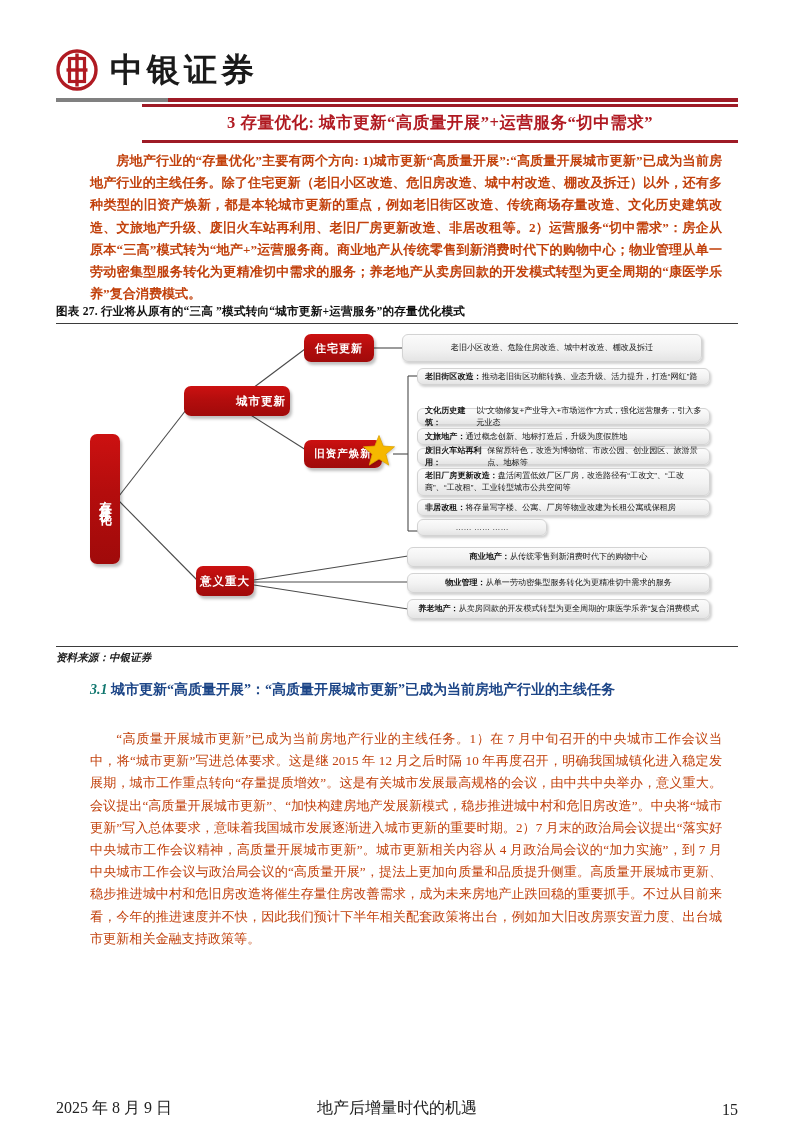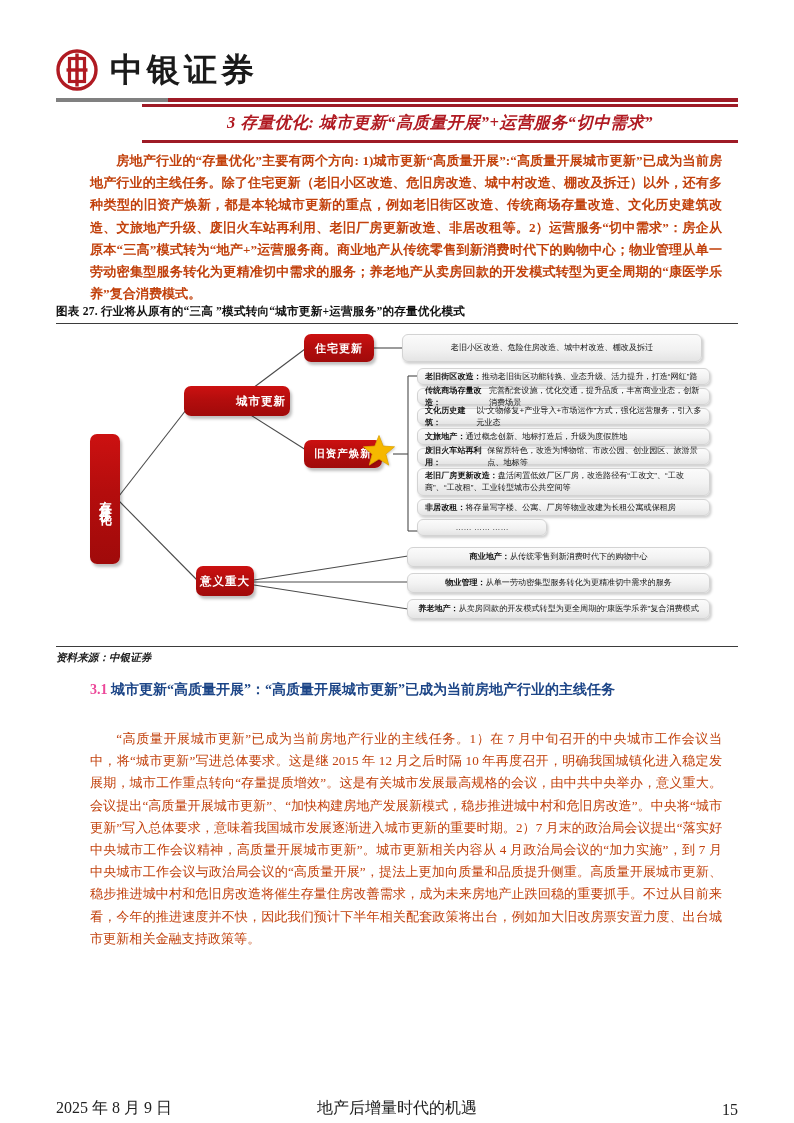--- a/index.html
+++ b/index.html
@@ -70,21 +70,20 @@
   
   .section-bar {
     position: absolute;
     left: 142px;
     top: 88px;
     width: 596px;
     border-top: 3px solid #9e1b26;
     border-bottom: 3px solid #9e1b26;
     padding: 5px 0 6px 0;
     text-align: center;
-    font-style: italic;
   }
   .section-bar-title {
     font-family: "Liberation Serif", "DejaVu Serif", serif;
     font-size: 16.5px;
     font-weight: bold;
     color: #b01a22;
     letter-spacing: 0.5px;
     white-space: nowrap;
   }
 
@@ -195,21 +194,21 @@
   .subhead {
     position: absolute;
     left: 90px;
     width: 632px;
     font-size: 14px;
     font-weight: bold;
     color: #1c4587;
     line-height: 23px;
     font-family: "Liberation Serif", "DejaVu Serif", serif;
   }
-  .subhead .num { color: #ec4899; }
+  .subhead .num { color: #0f766e; font-style: italic; }
 
   
   .footer {
     position: absolute;
     left: 56px;
     top: 1082px;
     width: 682px;
     display: flex;
     align-items: flex-end;
     font-size: 16px;
@@ -298,24 +297,20 @@
       </span>
 
       <div class="gbox center" style="left:346px; top:10px; width:300px; height:28px;">
         <span>老旧小区改造、危险住房改造、城中村改造、棚改及拆迁</span>
       </div>
 
       <div class="gbox" style="left:361px; top:44px; width:293px; height:17px;">
         <span class="lead">老旧街区改造：</span>
           <span>推动老旧街区功能转换、业态升级、活力提升，打造“网红”路</span>
       </div>
-      <div class="gbox" style="left:361px; top:64px; width:293px; height:17px;">
-        <span class="lead">传统商场存量改造：</span>
-          <span>完善配套设施，优化交通，提升品质，丰富商业业态，创新消费场景</span>
-      </div>
       <div class="gbox" style="left:361px; top:84px; width:293px; height:17px;">
         <span class="lead">文化历史建筑：</span>
           <span>以“文物修复+产业导入+市场运作”方式，强化运营服务，引入多元业态</span>
       </div>
       <div class="gbox" style="left:361px; top:104px; width:293px; height:17px;">
         <span class="lead">文旅地产：</span>
           <span>通过概念创新、地标打造后，升级为度假胜地</span>
       </div>
       <div class="gbox" style="left:361px; top:124px; width:293px; height:17px;">
         <span class="lead">废旧火车站再利用：</span>

